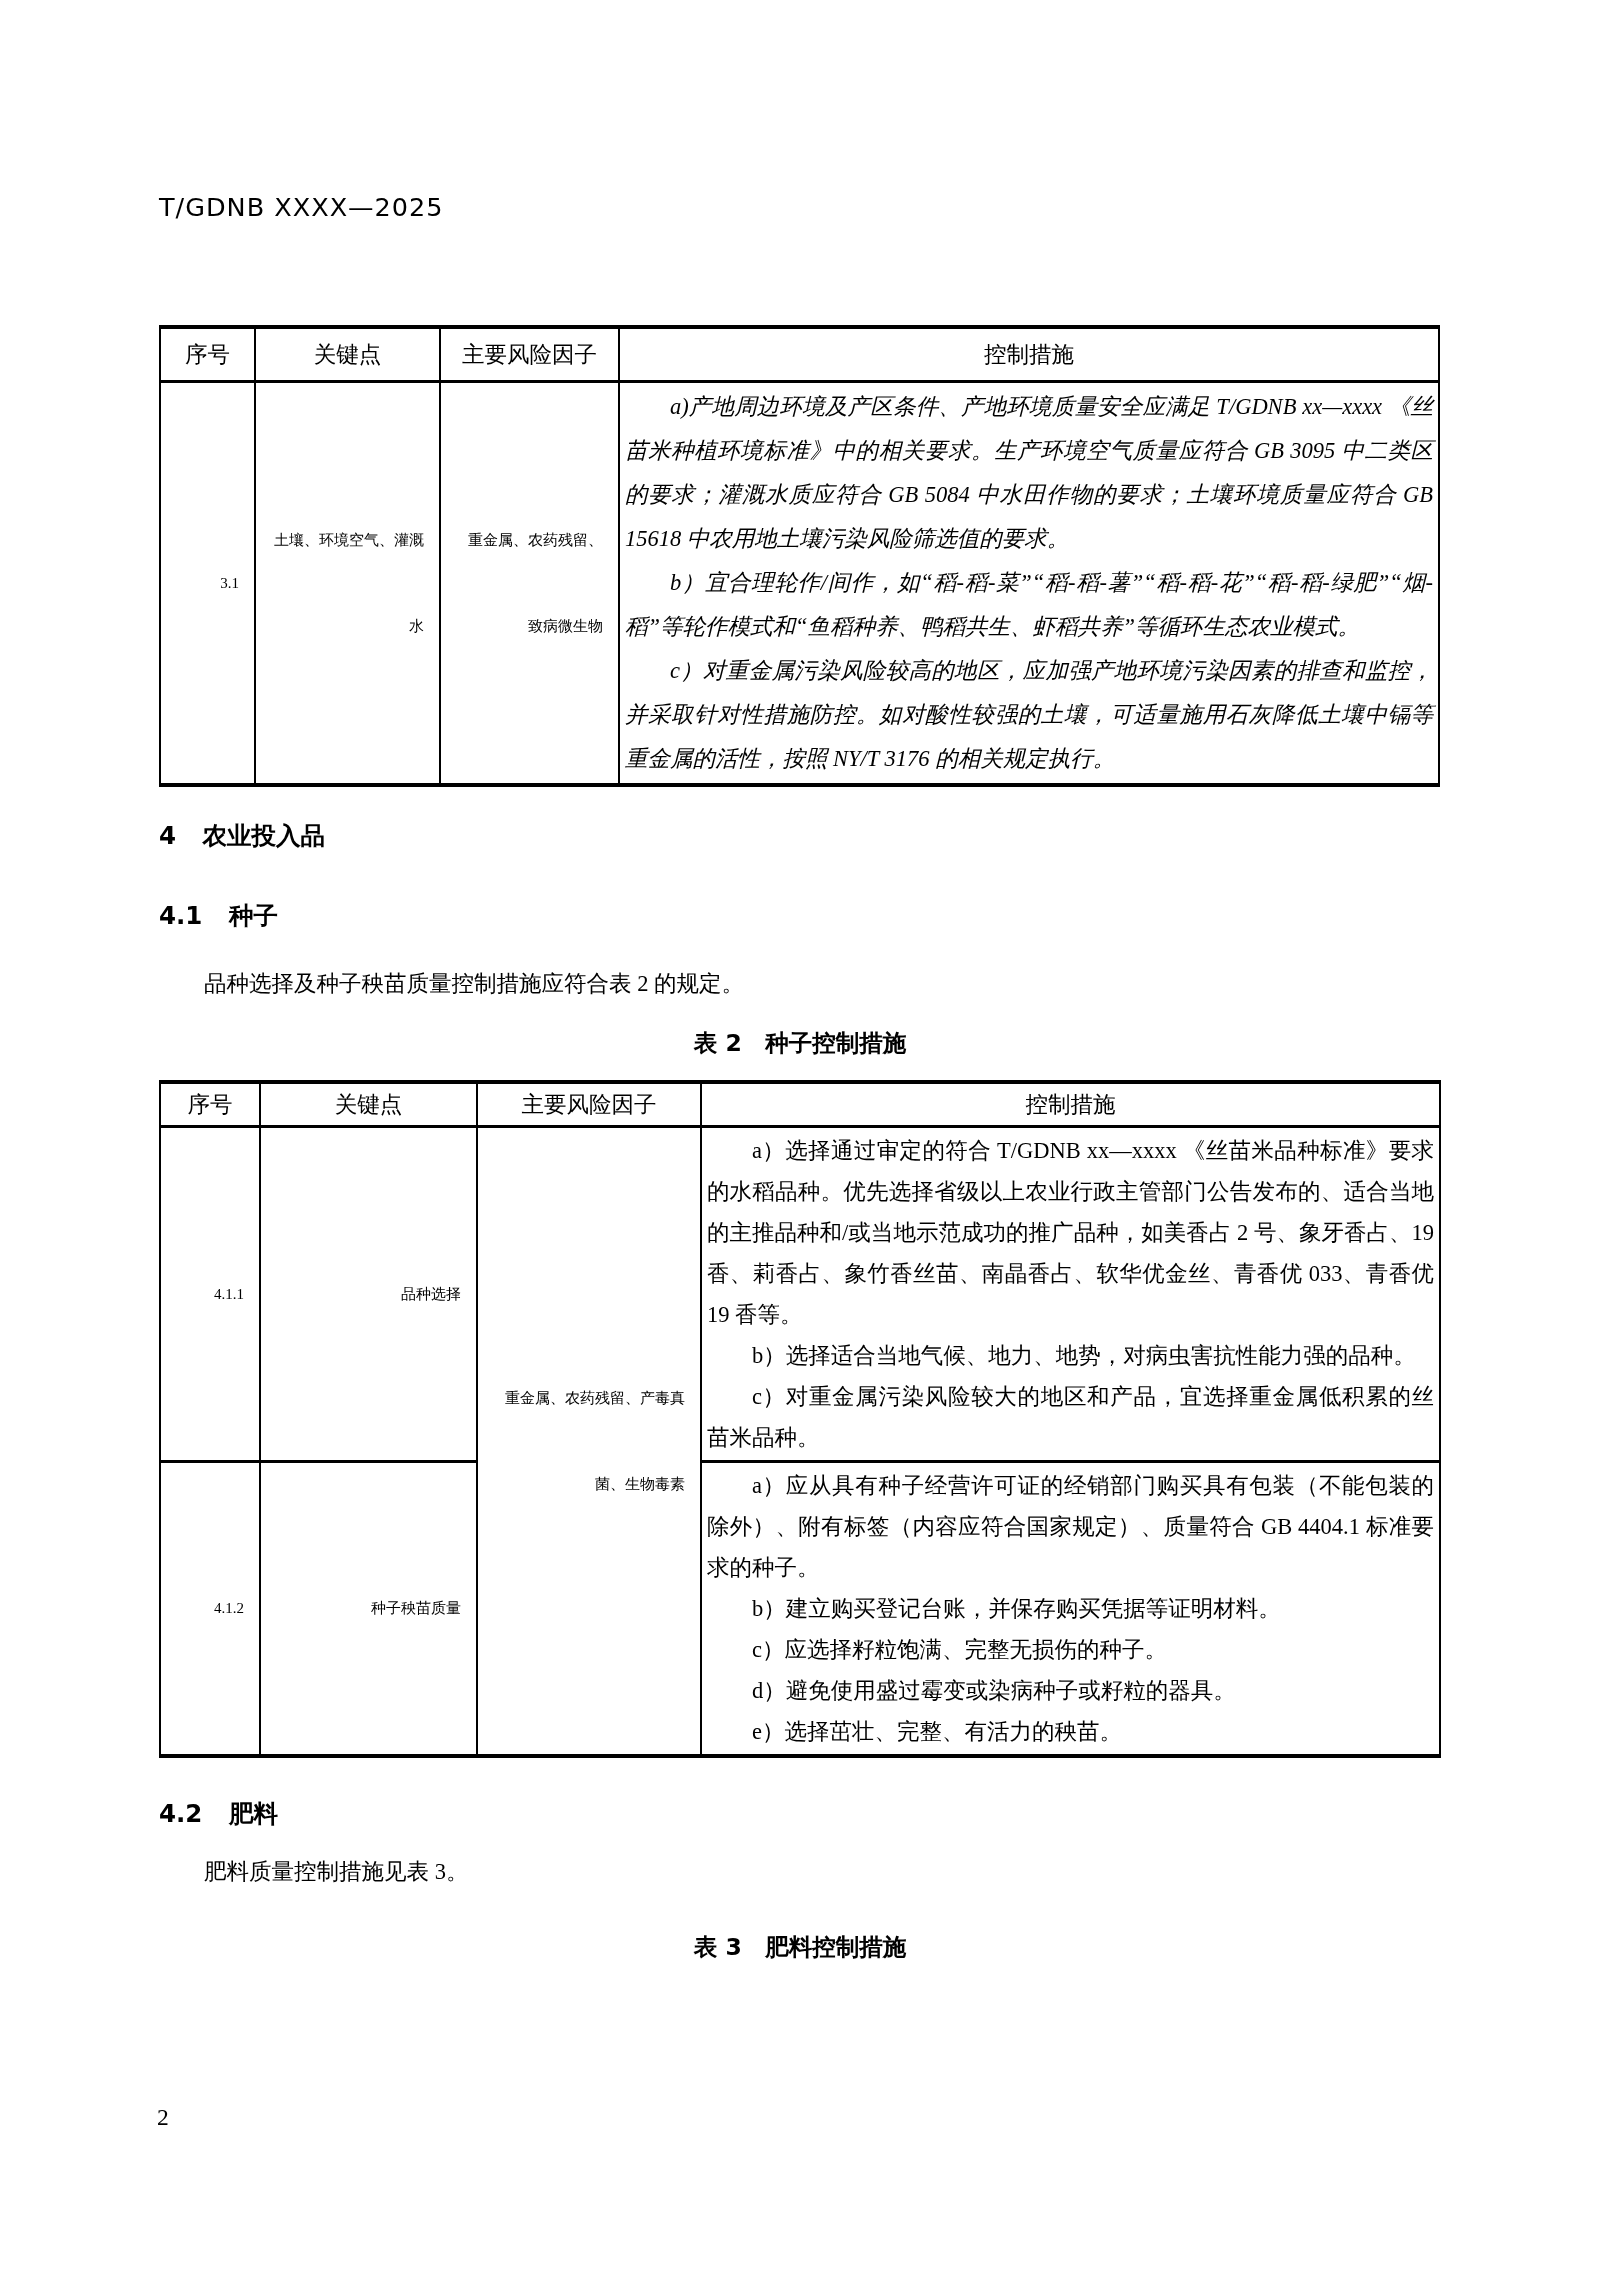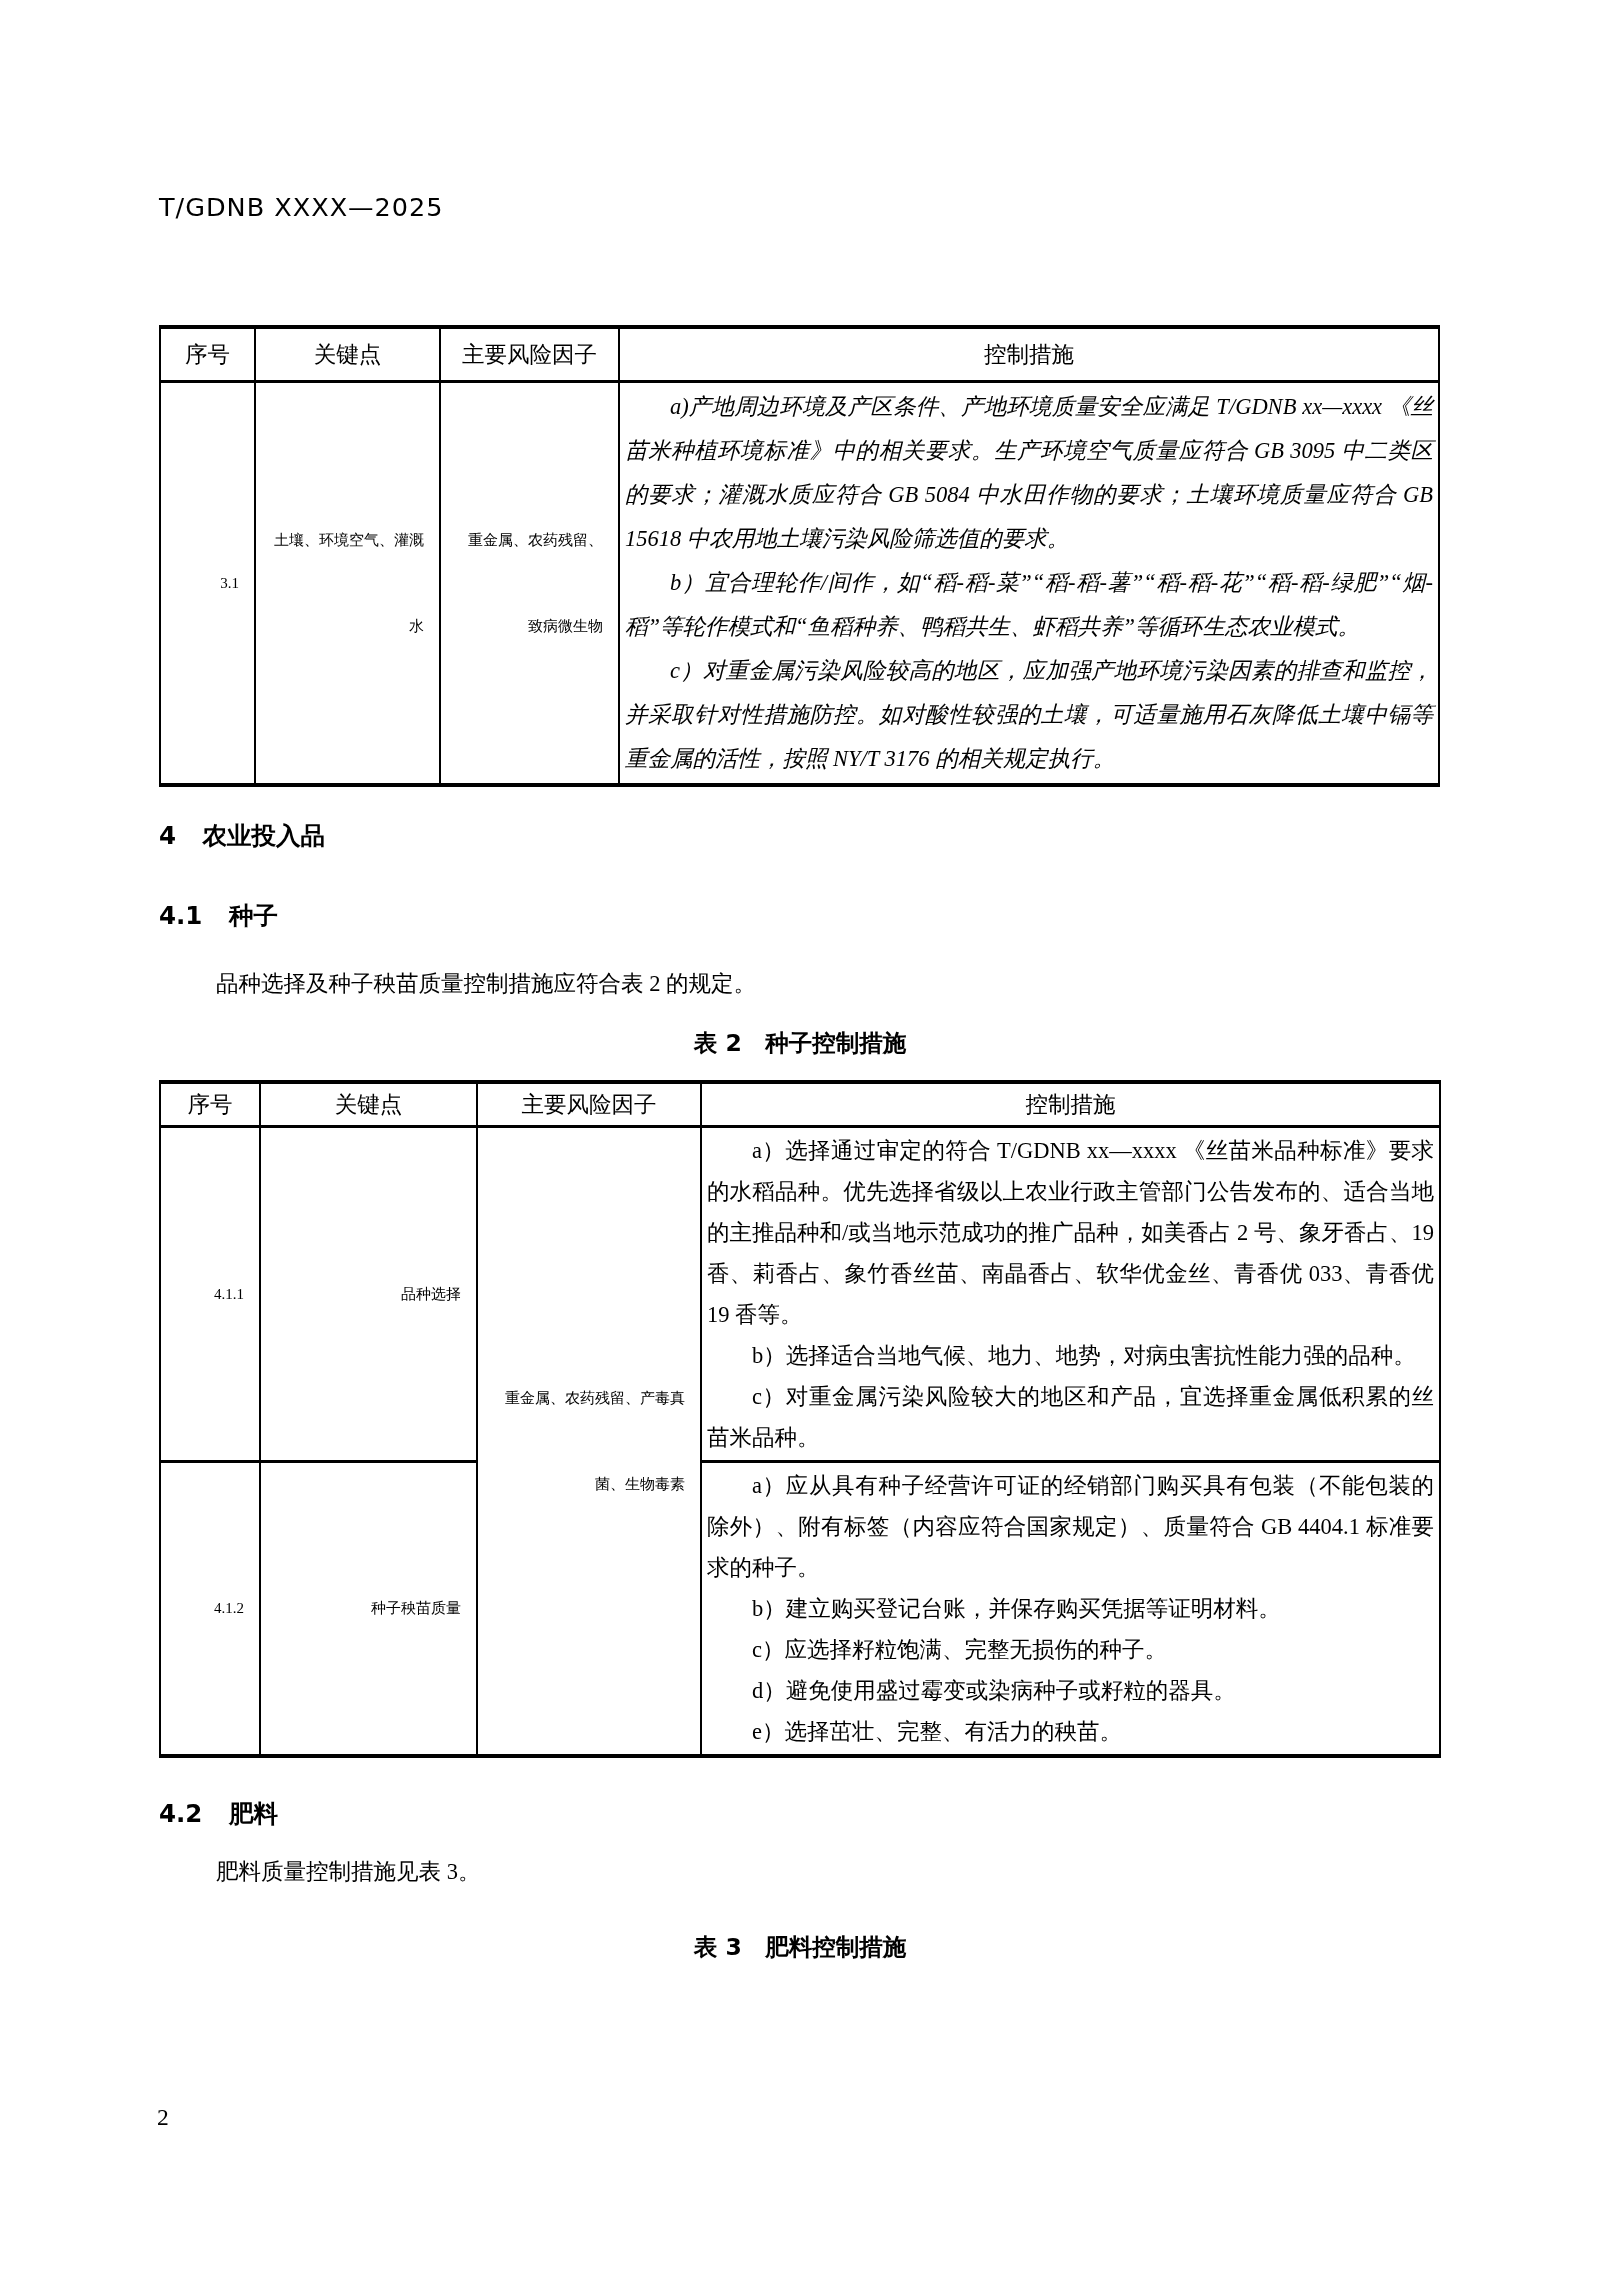--- a/index.html
+++ b/index.html
@@ -40,21 +40,21 @@
   p.measure{margin:0;text-indent:2em;text-align:justify;}
   table.t1 p.measure{line-height:44px;font-style:italic;}
   table.t2 p.measure{line-height:41px;}
 
   
   .sec{
     font-family:"DejaVu Sans","Liberation Sans",sans-serif;
     font-size:24.5px;font-weight:bold;line-height:29px;margin:0;
   }
   .sec .num{margin-right:26.5px;}
-  .body-para{font-size:22.5px;line-height:29px;margin:12px;text-indent:2em;}
+  .body-para{font-size:22.5px;line-height:29px;margin:0;text-indent:2em;}
   .caption{
     font-family:"DejaVu Sans","Liberation Sans",sans-serif;
     font-size:23.5px;font-weight:bold;line-height:29px;margin:0;text-align:center;
   }
   .caption .cap-label{margin-right:23.5px;}
 
   .mt-table1{margin-top:102px;}
   .mt-h4{margin-top:34px;}
   .mt-h41{margin-top:51px;}
   .mt-p41{margin-top:39px;}

